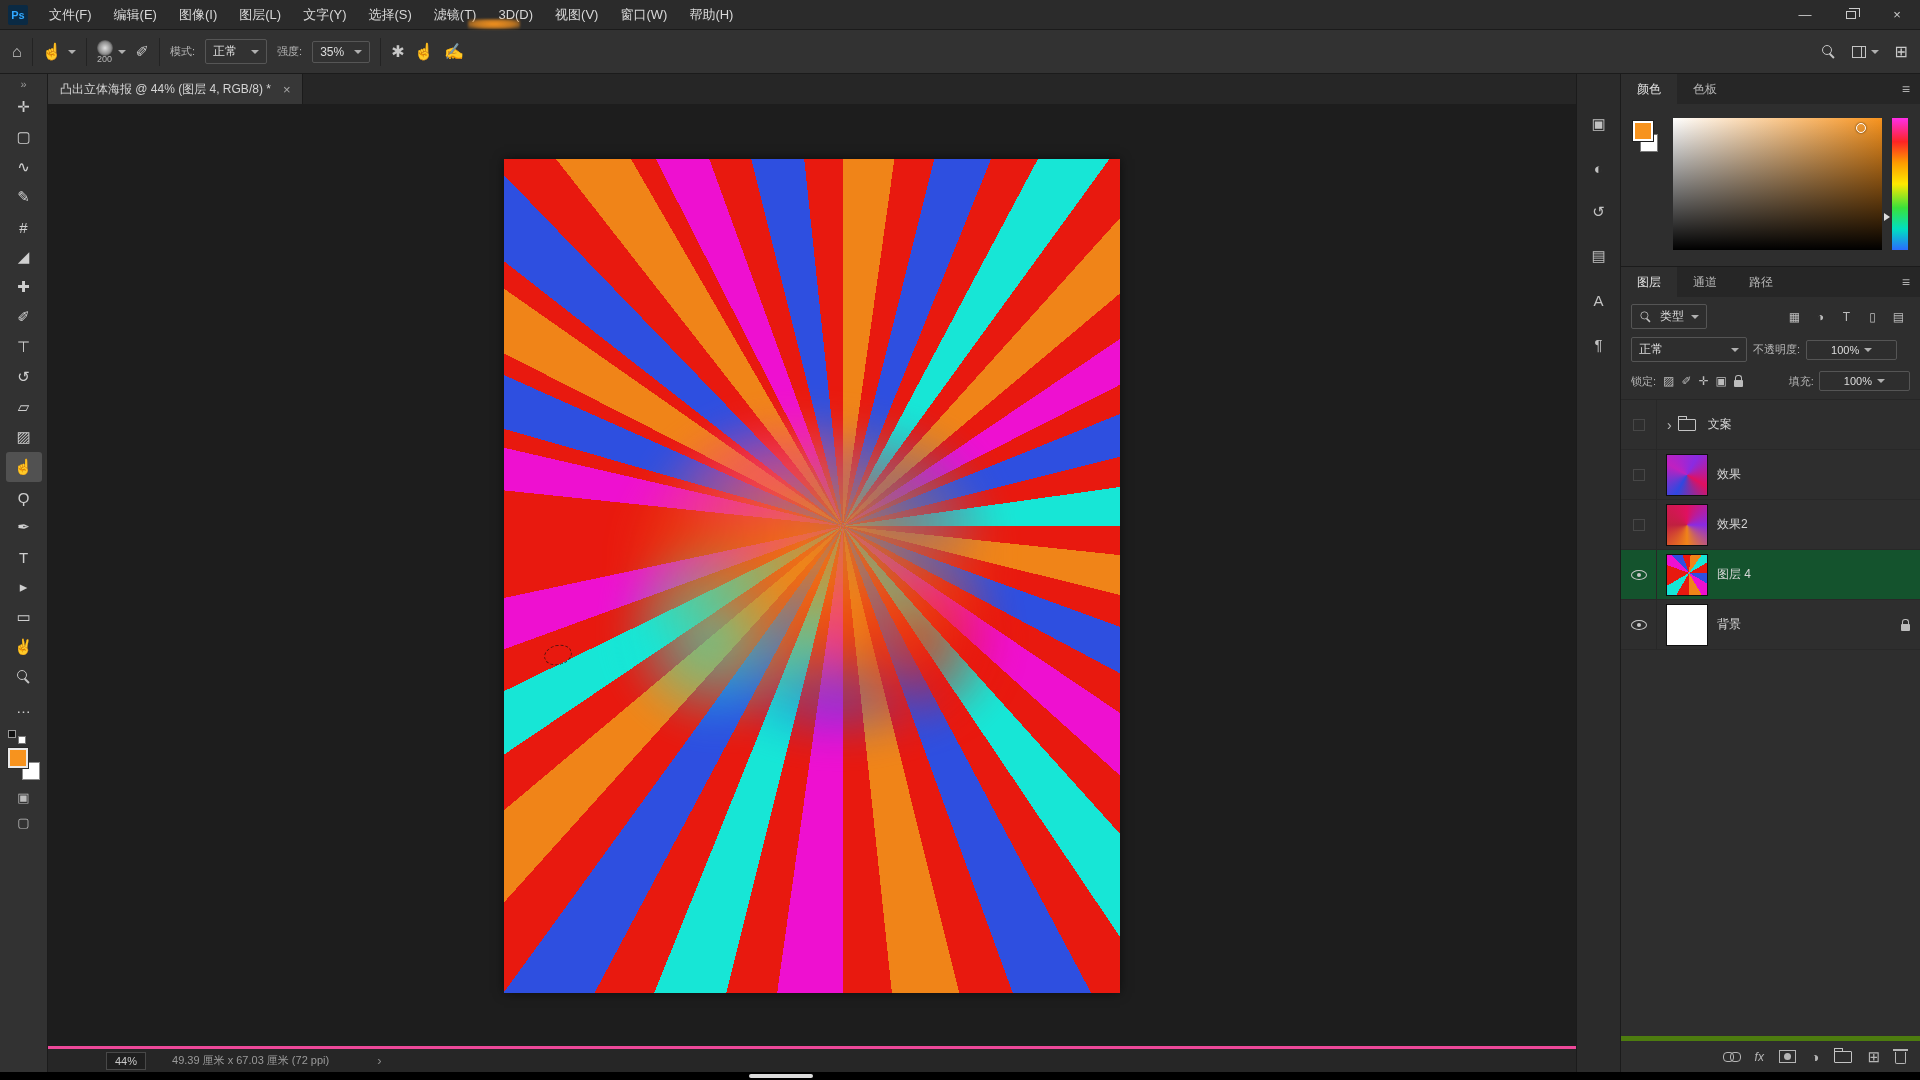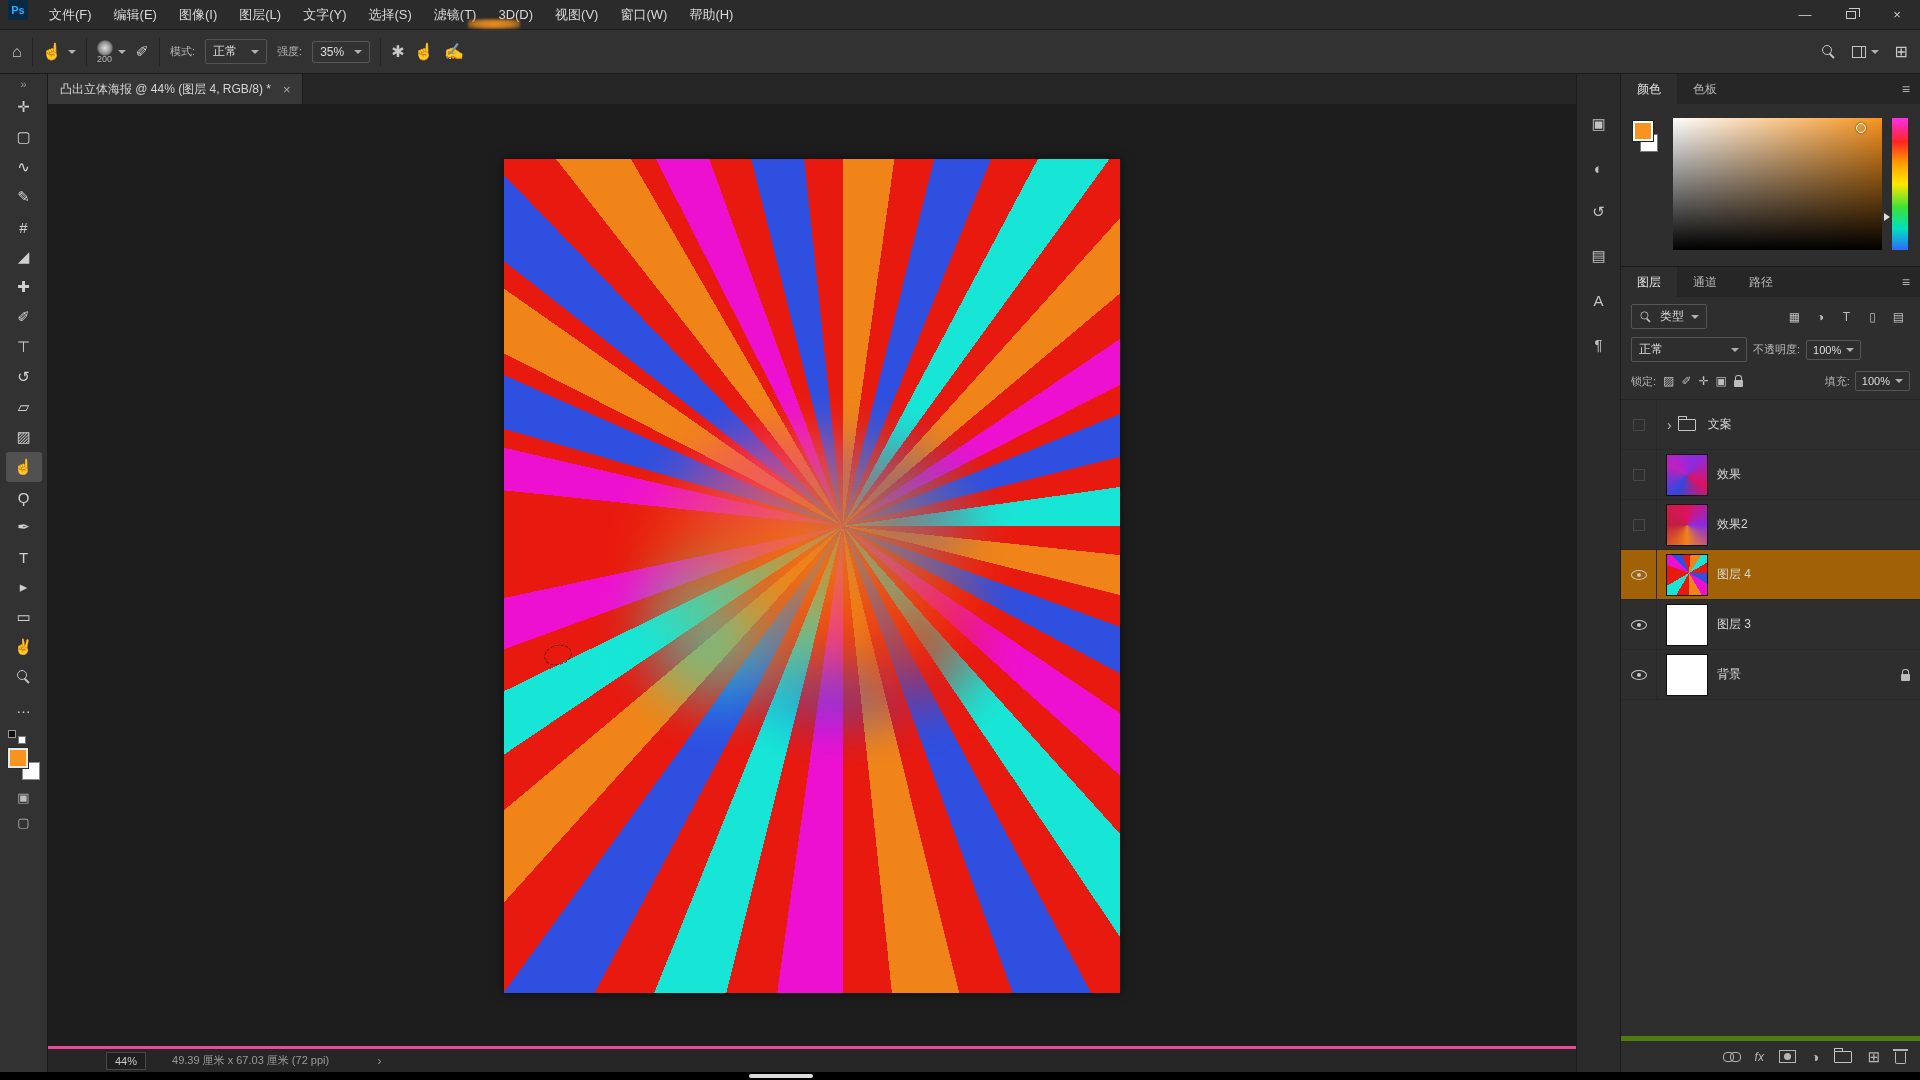--- a/index.html
+++ b/index.html
@@ -1,21 +1,21 @@
 <!DOCTYPE html>
 <html><head>
 <meta charset="utf-8">
 <style>
   * { box-sizing: border-box; margin: 0; padding: 0; }
   html,body { width:1920px; height:1080px; overflow:hidden; }
   body { background:#1e1e1e; font-family:"Liberation Sans", sans-serif; -webkit-font-smoothing:antialiased; }
   .app { width:1920px; height:1080px; display:flex; flex-direction:column; }
 
   
-  .menubar { height:30px; background:#2b2b2b; border-bottom:1px solid #1b1b1b; display:flex; align-items:flex-start; padding-left:8px; position:relative; flex:0 0 auto; }
+  .menubar { height:30px; background:#2b2b2b; border-bottom:1px solid #1b1b1b; display:flex; align-items:center; padding-left:8px; position:relative; flex:0 0 auto; }
   .ps-logo { width:20px; height:20px; background:#0a2a44; color:#31a8ff; font-size:11px; font-weight:bold; display:flex; align-items:center; justify-content:center; border-radius:2px; margin-right:10px; }
   .menu-item { color:#d8d8d8; font-size:13px; padding:0 11px; height:100%; display:flex; align-items:center; position:relative; z-index:1; cursor:default; }
   .paint-smear { position:absolute; left:468px; bottom:0px; width:52px; height:10px; z-index:2;
     background: radial-gradient(ellipse at 50% 50%, #f7931e 0%, rgba(247,147,30,.7) 55%, rgba(247,147,30,0) 100%); filter: blur(1px); }
   .win-controls { margin-left:auto; display:flex; height:100%; }
   .win-btn { width:46px; height:100%; display:flex; align-items:center; justify-content:center; color:#cccccc; font-size:13px; }
   .restore-glyph { width:10px; height:8px; border:1px solid #cccccc; position:relative; }
   .restore-glyph::before { content:""; position:absolute; top:-4px; left:2px; width:10px; height:8px; border:1px solid #cccccc; border-bottom:none; border-left:none; }
 
   
@@ -115,30 +115,30 @@
 
   
   .layers-panel { flex:1; display:flex; flex-direction:column; min-height:0; }
   .filter-row { display:flex; align-items:center; gap:6px; padding:7px 10px 5px 10px; }
   .filter-select { display:flex; align-items:center; gap:7px; border:1px solid #555555; border-radius:2px; padding:3px 7px; color:#dddddd; font-size:12px; }
   .filter-icons { display:flex; gap:3px; margin-left:auto; }
   .ficon { width:23px; height:20px; display:flex; align-items:center; justify-content:center; color:#bcbcbc; font-size:12px; border-radius:2px; }
   .blend-row { display:flex; align-items:center; gap:6px; padding:3px 10px 6px 10px; }
   .blend-select { flex:0 0 116px; display:flex; justify-content:space-between; align-items:center; border:1px solid #555555; border-radius:2px; padding:3px 7px; font-size:12px; color:#dddddd; }
   .small-label { font-size:11px; color:#b5b5b5; white-space:nowrap; }
-  .num-select { display:flex; align-items:center; gap:5px; border:1px solid #555555; border-radius:2px; padding:3px 6px; font-size:11px; color:#dddddd; }
+  .num-select { display:flex; align-items:center; gap:5px; border:1px solid #555555; border-radius:2px; padding:3px 24px; font-size:11px; color:#dddddd; }
   .lock-row { display:flex; align-items:center; gap:7px; padding:3px 10px 8px 10px; border-bottom:1px solid #262626; }
   .lock-icon { font-size:12px; color:#bcbcbc; }
   .padlock { position:relative; width:9px; height:7px; background:#bcbcbc; display:inline-block; border-radius:1px; margin-top:5px; }
   .padlock::before { content:""; position:absolute; width:5px; height:5px; border:1.5px solid #bcbcbc; border-bottom:none; border-radius:3px 3px 0 0; top:-5px; left:1px; }
   .lock-row .fill-group { margin-left:auto; display:flex; align-items:center; gap:5px; }
 
   .layers-list { flex:1; overflow:hidden; }
   .layer-row { height:50px; display:flex; align-items:center; border-bottom:1px solid #282828; padding-right:10px; }
-  .layer-row.selected { background:#a16207; }
+  .layer-row.selected { background:#14532d; }
   .eye-well { width:36px; align-self:stretch; display:flex; align-items:center; justify-content:center; border-right:1px solid #282828; flex:0 0 auto; }
   .eye { position:relative; width:16px; height:10px; display:inline-block; }
   .eye::before { content:""; position:absolute; inset:0; border:1px solid #c8c8c8; border-radius:50%; }
   .eye::after { content:""; position:absolute; width:4px; height:4px; background:#c8c8c8; border-radius:50%; top:3px; left:6px; }
   .empty-well { width:12px; height:12px; border:1px solid #474747; }
   .thumb { width:40px; height:40px; margin:0 10px; box-shadow:0 0 0 1px #101010; flex:0 0 auto; }
   .thumb-white { background:#ffffff; }
   .thumb-effect1 { background: conic-gradient(from 30deg, #8a2be2, #e01060, #3048e0, #c020c0, #8a2be2); }
   .thumb-effect2 { background: conic-gradient(from 0deg, #e01060, #8a2be2, #f08418, #c02040, #e01060); }
   .thumb-effect3 { background: conic-gradient(from 60deg, #e8190f, #3048e0, #f08418, #b01030, #e8190f); }
@@ -444,27 +444,20 @@
                 <span class="eye"></span>
               </span>
             <span class="thumb thumb-burst"></span>
             <span class="layer-label">图层 4</span>
           </div>
           <div class="layer-row">
             <span class="eye-well">
                 <span class="eye"></span>
               </span>
             <span class="thumb thumb-white"></span>
-            <span class="layer-label">图层 3</span>
-          </div>
-          <div class="layer-row">
-            <span class="eye-well">
-                <span class="eye"></span>
-              </span>
-            <span class="thumb thumb-white"></span>
             <span class="layer-label">背景</span>
             <span class="padlock row-lock"></span>
           </div>
         </div>
 
         <div class="layer-actions">
           <span class="link-icon"></span>
           <span class="fx-label">fx</span>
           <span class="mask-icon"></span>
           <span class="adj-glyph">◑</span>

